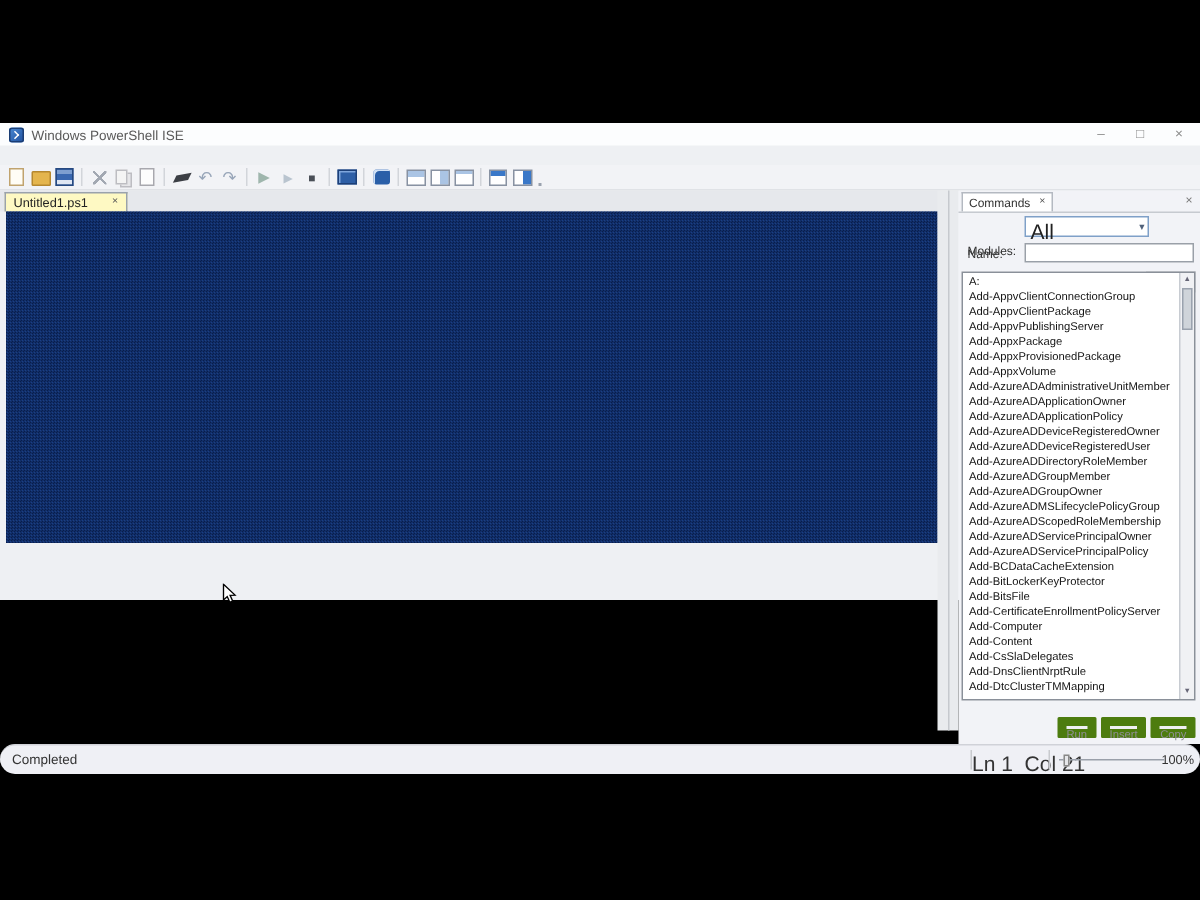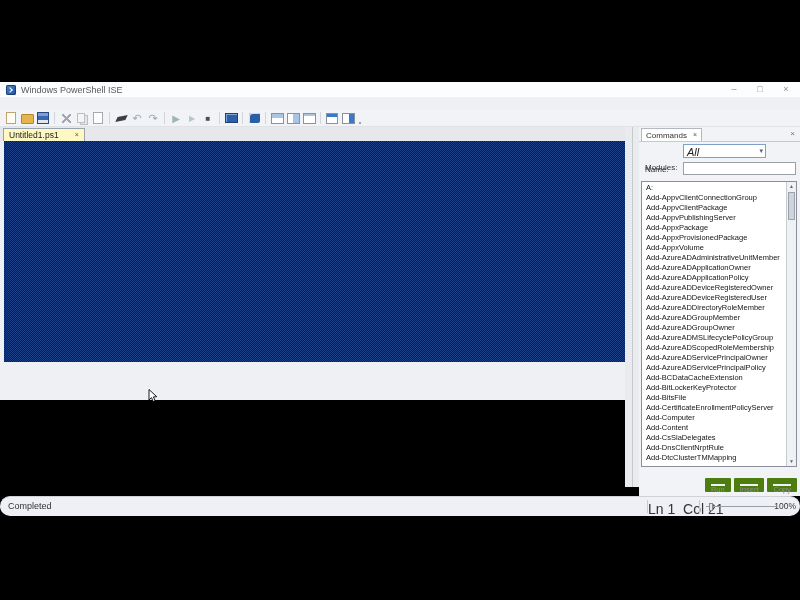--- a/index.html
+++ b/index.html
@@ -89,21 +89,21 @@
 
   
   .cmdpane{position:absolute;left:639px;top:45px;width:161px;height:369px;background:#f2f3f7;}
   .cmd-tab{position:absolute;left:2px;top:1px;height:13px;background:#fff;border:1px solid #b4b9c1;
            border-bottom:none;display:flex;align-items:center;gap:6px;padding:0 4px;font-size:8px;color:#333;box-sizing:border-box;}
   .cmd-tabline{position:absolute;left:0;top:14px;width:100%;height:1px;background:#c6cad0;}
   .panel-close{position:absolute;right:5px;top:2px;font-size:8px;color:#777;}
   .fld-label{position:absolute;left:6px;font-size:8px;color:#333;}
   .dropdown{position:absolute;left:44px;top:17px;width:83px;height:14px;background:#fff;
             border:1px solid #7fa0c8;box-sizing:border-box;}
-  .dd-text{position:absolute;left:3px;top:1px;font-size:11px;color:#222;font-style:italic;}
+  .dd-text{position:absolute;left:3px;top:1px;font-size:14px;color:#222;}
   .dd-arrow{position:absolute;right:2px;top:2px;font-size:7px;color:#50617a;}
   .refresh-btn{position:absolute;right:3px;top:17px;width:33px;height:14px;background:#e6e7ea;
                border:1px solid #8a8f96;font-size:7.5px;color:#222;text-align:center;line-height:12px;box-sizing:border-box;margin-top:37px;}
   .name-input{position:absolute;left:44px;top:35px;width:113px;height:13px;border:1px solid #9aa0a8;
               background:#fff;font-size:8px;padding:0 2px;box-sizing:border-box;outline:none;}
 
   .cmd-list{position:absolute;left:2px;top:54px;width:156px;height:286px;background:#fff;
             border:1px solid #8a9099;box-sizing:border-box;overflow:hidden;}
   .cmd-rows{position:absolute;left:1px;top:1px;right:11px;bottom:1px;overflow:hidden;}
   .cmd-row{height:10px;line-height:10px;font-size:7.5px;color:#141414;padding-left:3px;

